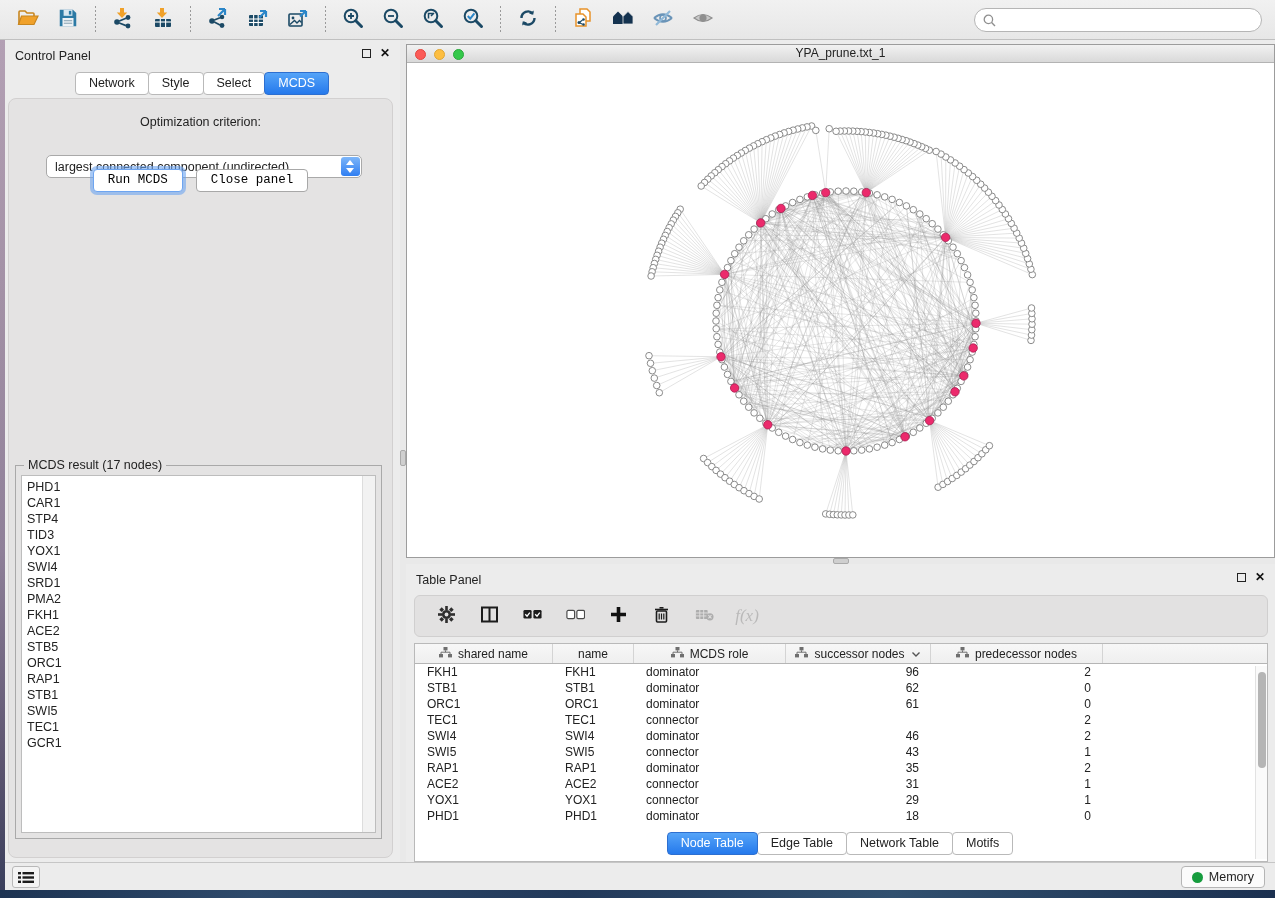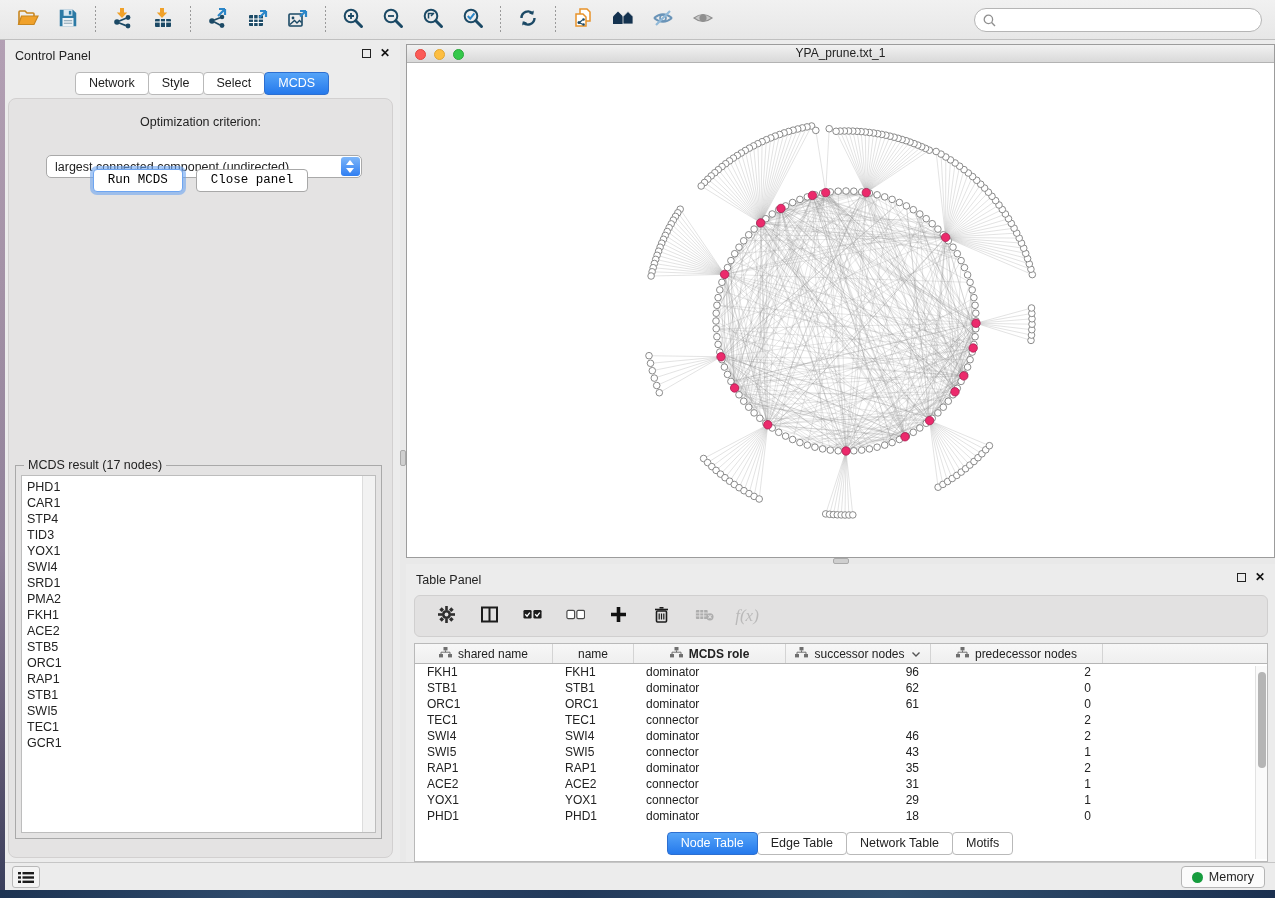--- a/index.html
+++ b/index.html
@@ -726,21 +726,21 @@
                   <rect x="0" y="7" width="4" height="3.4"></rect>
                   <rect x="9" y="7" width="4" height="3.4"></rect>
                 </g>
                 <path d="M6.5 3.4 V5.2 M2 7 V5.2 H11 V7" stroke="#6f6f6f" stroke-width="1" fill="none"></path>
               </svg></span>
             <span>shared name</span>
           </div>
           <div class="th" style="width: 81px;">
             <span>name</span>
           </div>
-          <div class="th" style="width: 152px; font-weight: bold;">
+          <div class="th" style="width: 152px;">
             <span><svg width="13" height="11" viewBox="0 0 13 11">
                 <g fill="#6f6f6f">
                   <rect x="4.5" y="0" width="4" height="3.4"></rect>
                   <rect x="0" y="7" width="4" height="3.4"></rect>
                   <rect x="9" y="7" width="4" height="3.4"></rect>
                 </g>
                 <path d="M6.5 3.4 V5.2 M2 7 V5.2 H11 V7" stroke="#6f6f6f" stroke-width="1" fill="none"></path>
               </svg></span>
             <span>MCDS role</span>
           </div>

